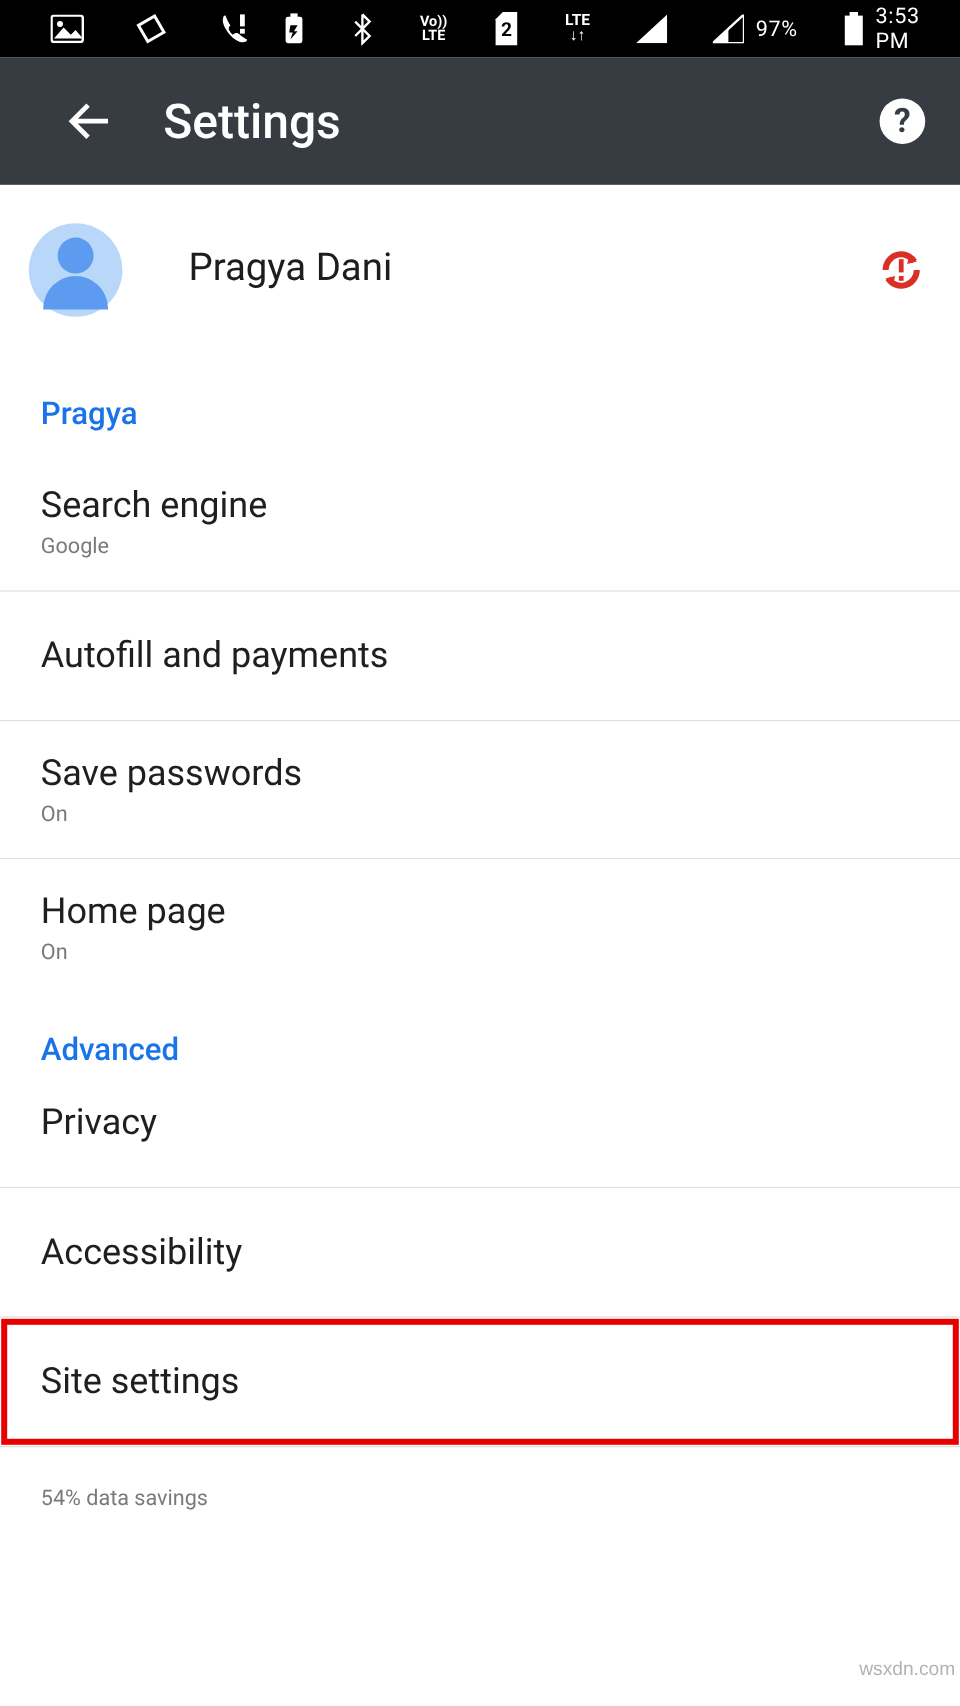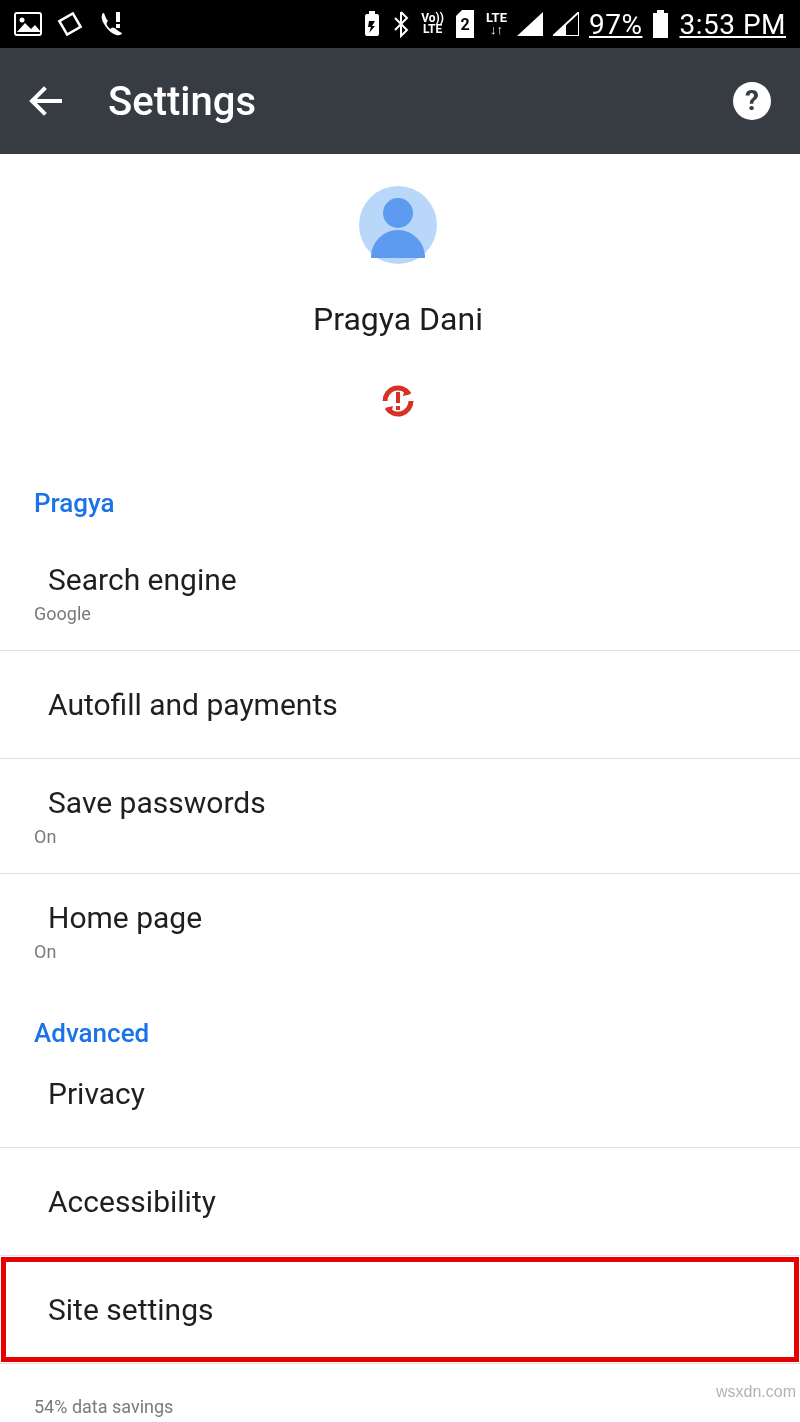--- a/index.html
+++ b/index.html
@@ -16,38 +16,37 @@
       background: #000000;
       color: #ffffff;
       display: flex;
       align-items: center;
       justify-content: space-between;
       padding: 0 14px;
       font-size: 26px;
     }
     .status-left { display: flex; align-items: center; gap: 14px; }
     .status-right { display: flex; align-items: center; gap: 10px; font-weight: 400; }
-    .status-right .txt { font-size: 28px; letter-spacing: 0.5px; text-decoration: underline; }
-    .ico { display: inline-flex; align-items: center; justify-content: center; }
+    .status-right .txt { font-size: 18px; letter-spacing: 0.5px; }
+    .ico { display: inline-flex; align-items: center; justify-content: center; margin-left: 28px; }
     .toolbar {
       height: 106px;
       background: #373c43;
       color: #ffffff;
       display: flex;
       align-items: center;
       padding: 0 28px;
       gap: 44px;
     }
     .toolbar .title { font-size: 40px; font-weight: 500; flex: 1; }
     .account-row {
       display: flex;
       align-items: center;
       padding: 32px 28px 36px 24px;
-      gap: 36px;
-      flex-direction: column;
+      gap: 55px;
     }
     .avatar {
       width: 78px; height: 78px; border-radius: 50%;
       background: #b9d8f9;
       position: relative;
       flex-shrink: 0;
     }
     .avatar::before {
       content: '';
       position: absolute;
@@ -69,21 +68,21 @@
     .section-header {
       font-size: 26px;
       color: #1a73e8;
       font-weight: 500;
       padding: 30px 34px 18px;
     }
     .item {
       padding: 26px 34px;
     }
     .item.single { padding: 36px 34px; }
-    .item-title { font-size: 30px; color: #1f1f1f; margin-left: 14px; }
+    .item-title { font-size: 30px; color: #1f1f1f; }
     .item-sub   { font-size: 18px; color: #7a7a7a; margin-top: 6px; }
     .divider { height: 1px; background: #e0e0e0; }
     .highlighted {
       outline: 5px solid #e70000;
       outline-offset: -6px;
     }
     .watermark {
       position: absolute;
       right: 4px; bottom: 21px;
       font-size: 16px; color: #b3b3b3;

